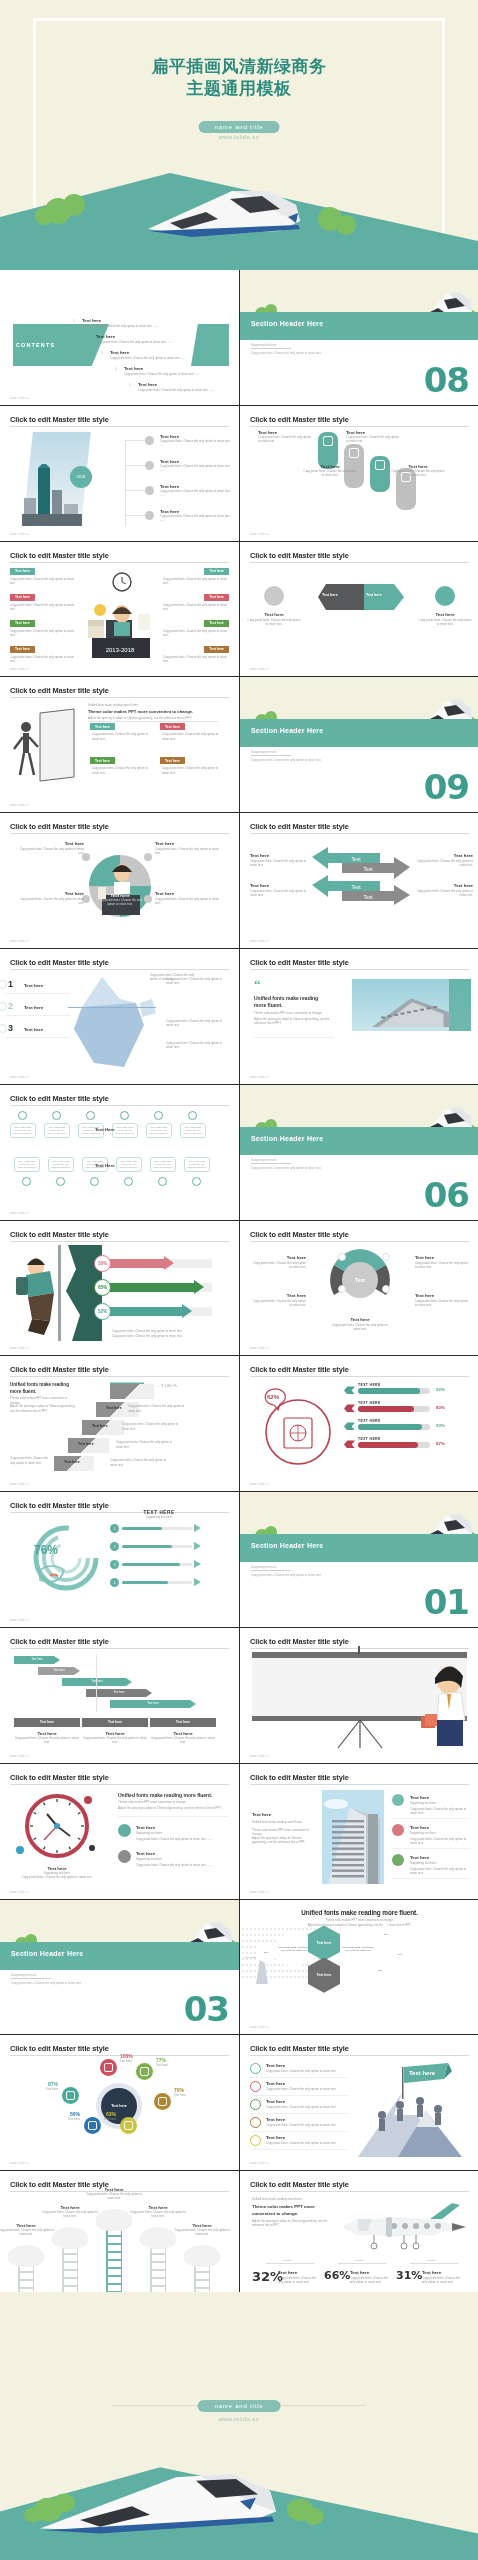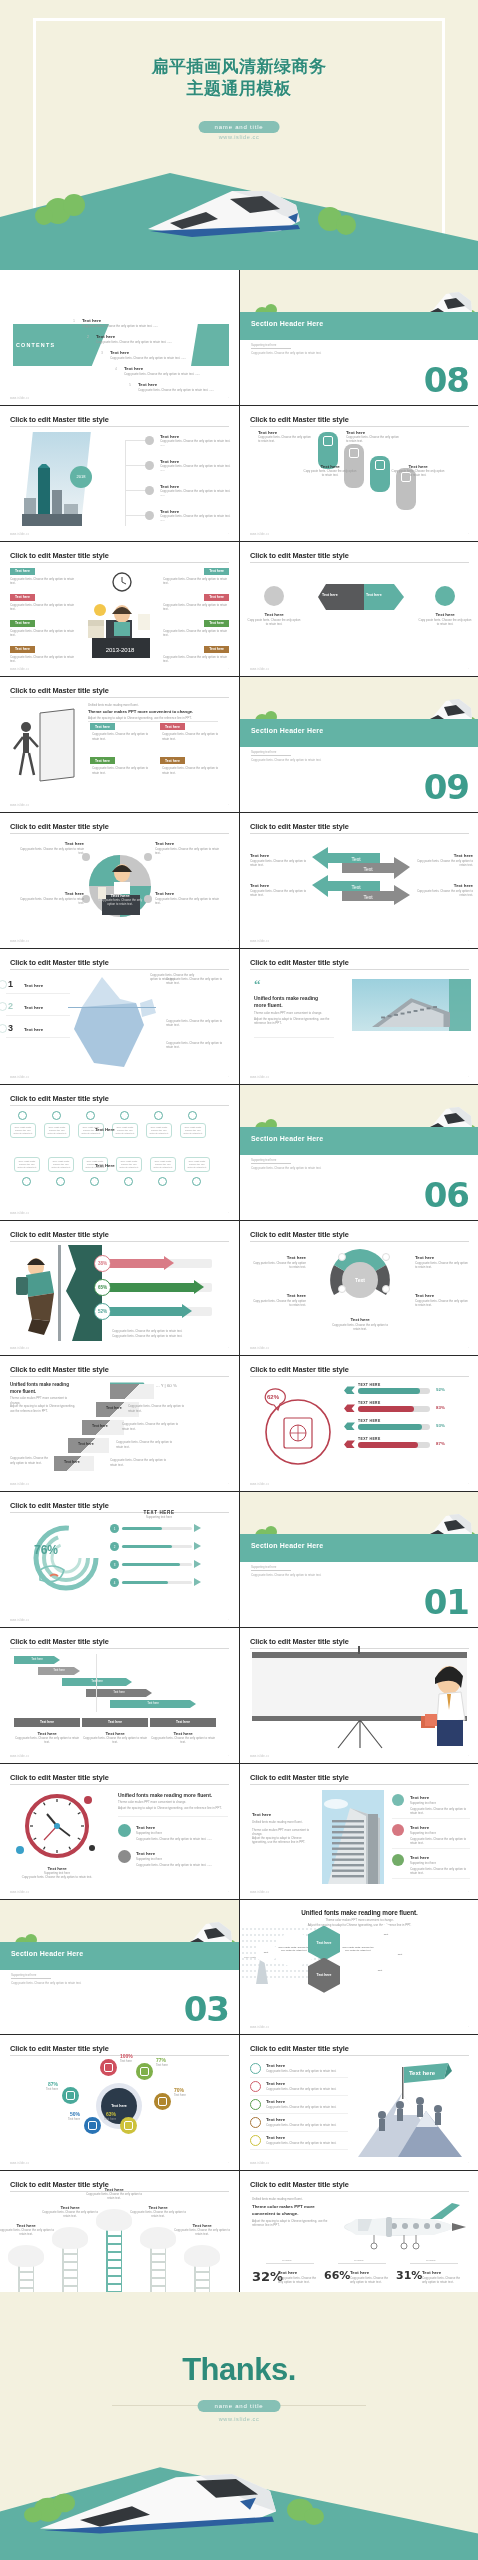--- a/index.html
+++ b/index.html
@@ -1394,16 +1394,15 @@
     <g>
       <path d="M40,98 L176,38 L232,34 L270,54 L276,78 L246,92 L96,100 Z" fill="#f9f9f9"></path>
       <path d="M200,36 L232,34 L270,54 L276,78 L252,68 L212,44 Z" fill="#e4e7e9"></path>
       <path d="M196,42 L236,40 L258,58 L216,62 Z" fill="#33373b"></path>
       <path d="M80,88 L132,72 L150,82 L100,96 Z" fill="#33373b"></path>
       <path d="M44,100 L272,84 L274,90 L100,104 Z" fill="#2d5f9e"></path>
       <path d="M240,66 L256,62 L250,76 Z" fill="#2d5f9e"></path>
     </g>
   </svg>
   <div class="th-rule"></div>
-  <div class="th-title">Thanks.</div>
   <div class="th-badge">name and title</div>
   <div class="th-url">www.islide.cc</div>
 </div>
 
 </body></html>

